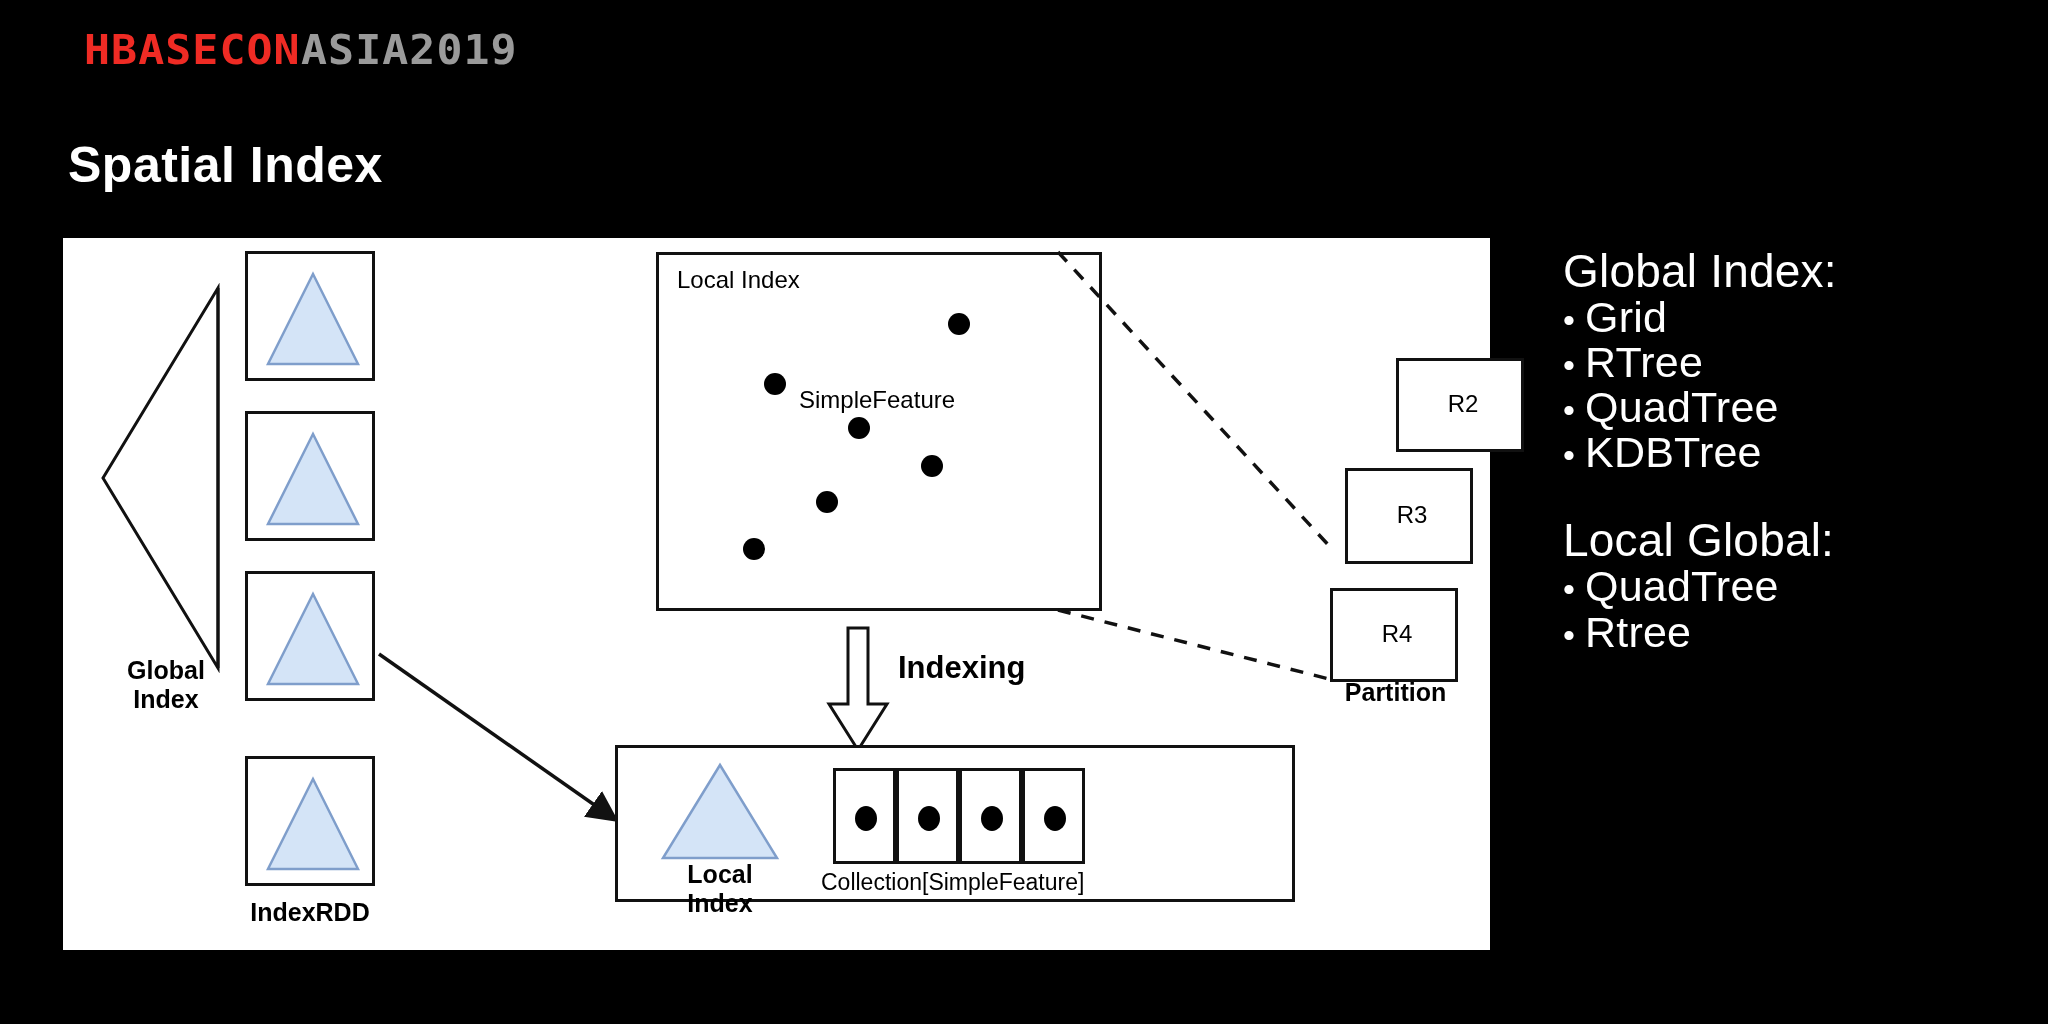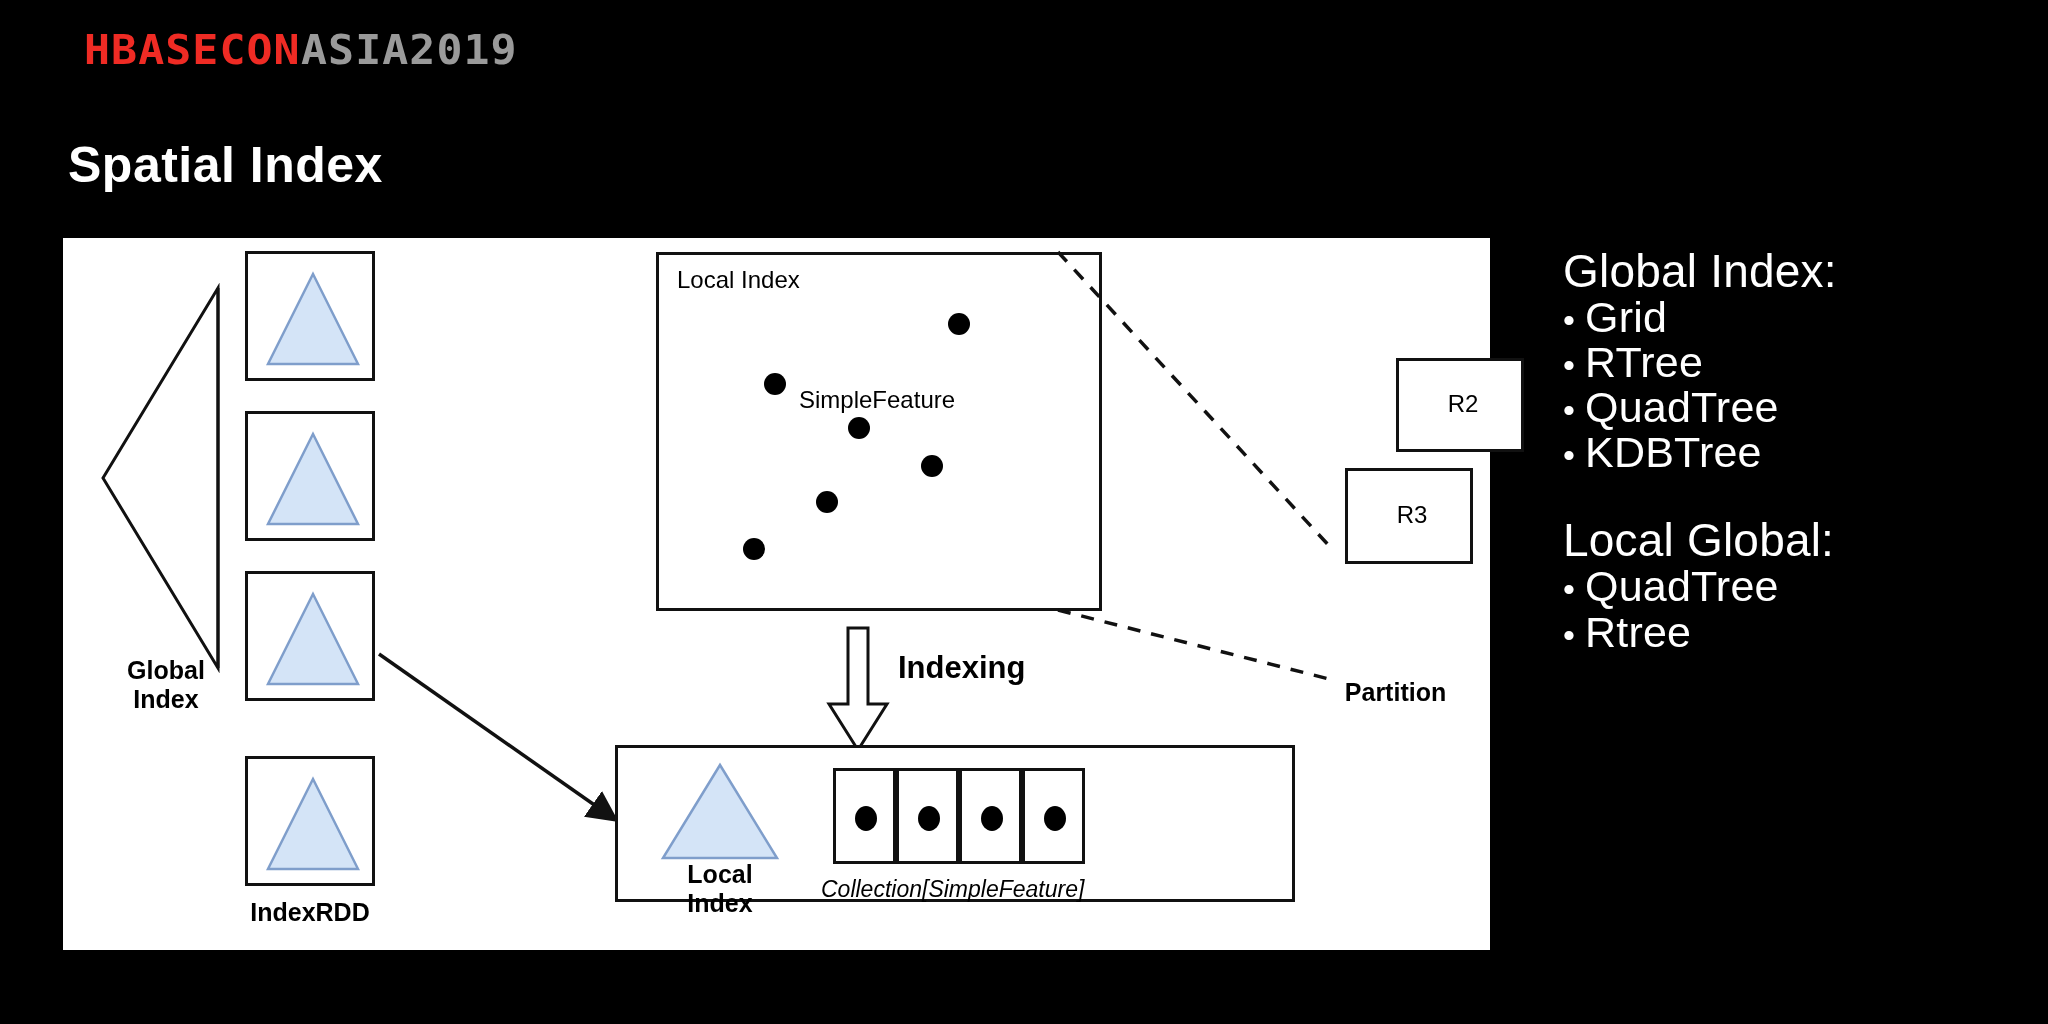--- a/index.html
+++ b/index.html
@@ -154,28 +154,31 @@
       <div class="framed abs" style="left:278px;top:20px;width:63px;height:96px;">
         <span class="dot" style="left:19px;top:35px;width:22px;height:25px;"></span>
       </div>
       <div class="framed abs" style="left:341px;top:20px;width:63px;height:96px;">
         <span class="dot" style="left:19px;top:35px;width:22px;height:25px;"></span>
       </div>
       <div class="framed abs" style="left:404px;top:20px;width:63px;height:96px;">
         <span class="dot" style="left:19px;top:35px;width:22px;height:25px;"></span>
       </div>
 
-      <div class="plain-label" style="left:203px;top:129px;font-size:23px;font-style:italic;">Collection[SimpleFeature]</div>
+      <div class="plain-label" style="left:203px;top:122px;font-size:23px;">Collection[SimpleFeature]</div>
     </div>
 
     <div class="framed abs" style="left:1333px;top:120px;width:128px;height:94px;">
       <div class="plain-label" style="left:0;top:30px;width:128px;text-align:center;">R2</div>
     </div>
     <div class="framed abs" style="left:1267px;top:230px;width:128px;height:96px;margin-left:15px;">
       <div class="plain-label" style="left:0;top:31px;width:128px;text-align:center;">R3</div>
+    </div>
+    <div class="framed abs" style="left:1267px;top:350px;width:128px;height:94px;">
+      <div class="plain-label" style="left:0;top:30px;width:128px;text-align:center;">R4</div>
     </div>
     <div class="panel-label" style="left:1255px;top:440px;width:155px;">Partition</div>
 
   </div>
 
   <div class="right-col">
     <div class="rc-head">Global Index:</div>
     <ul class="rc-list">
       <li>
           <span class="bul">•</span>

